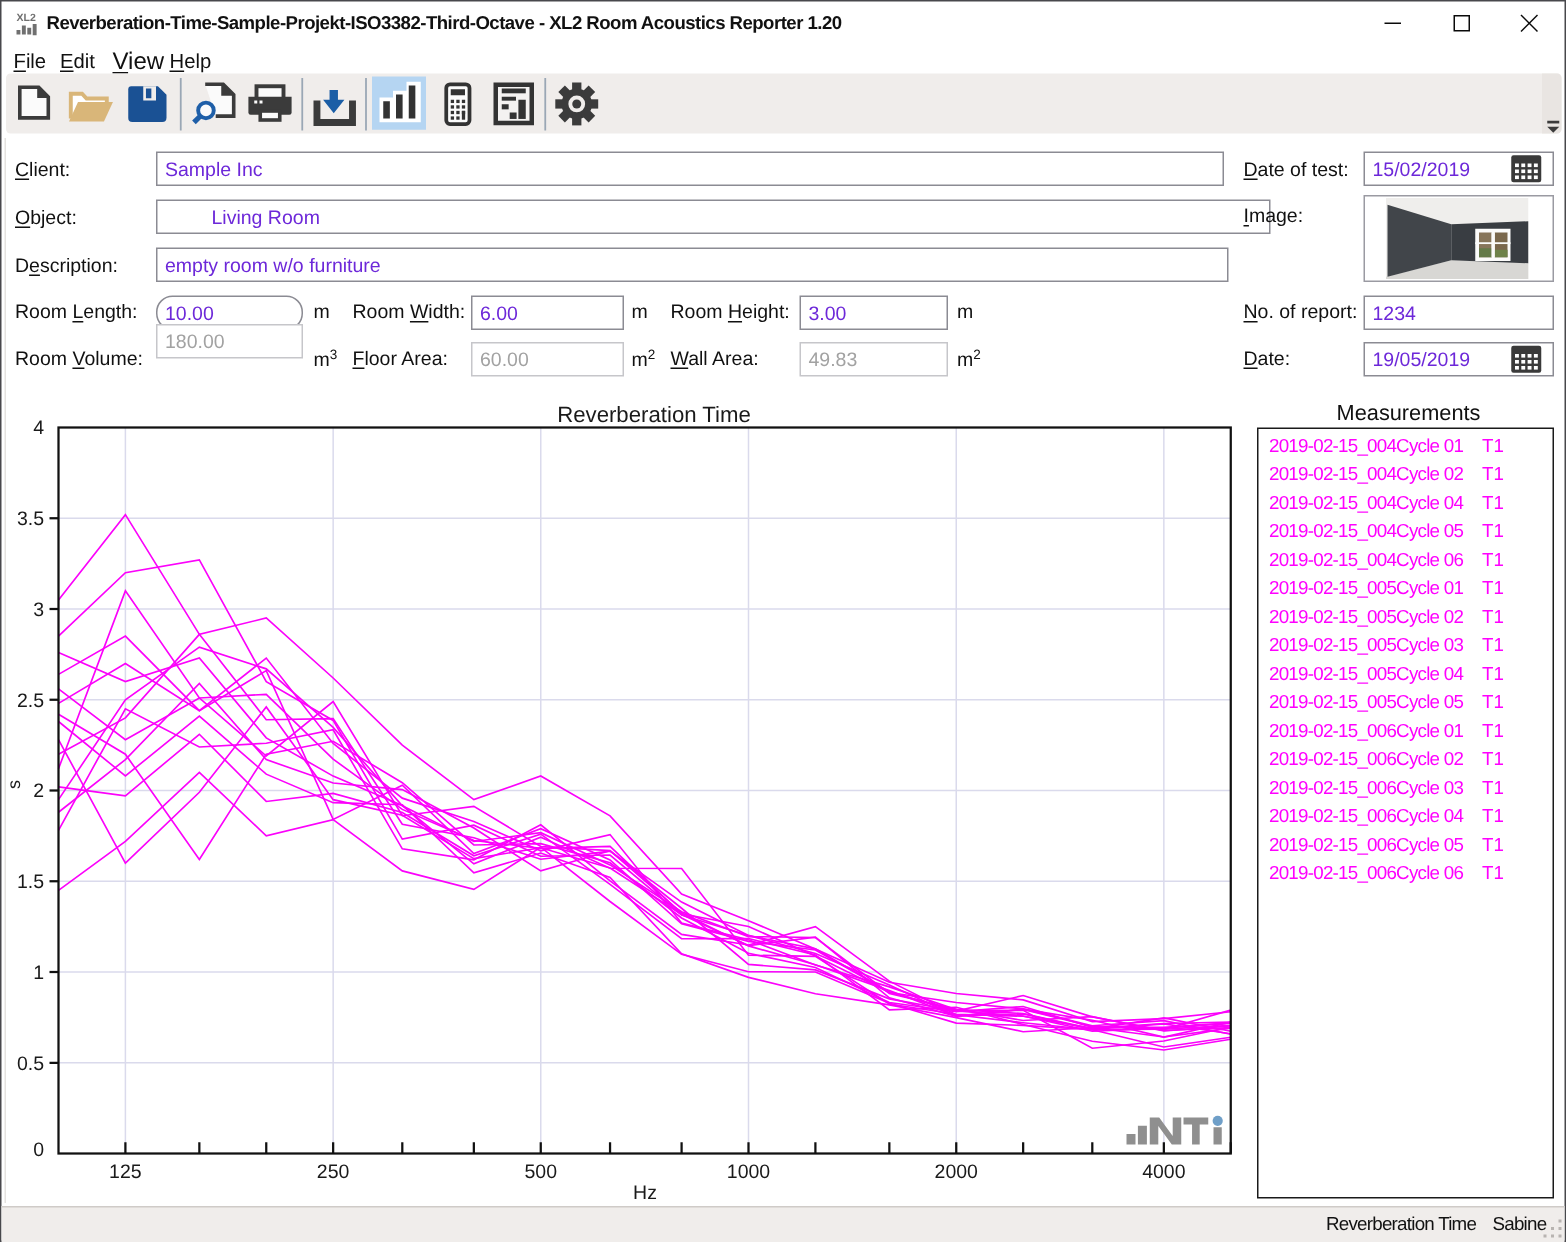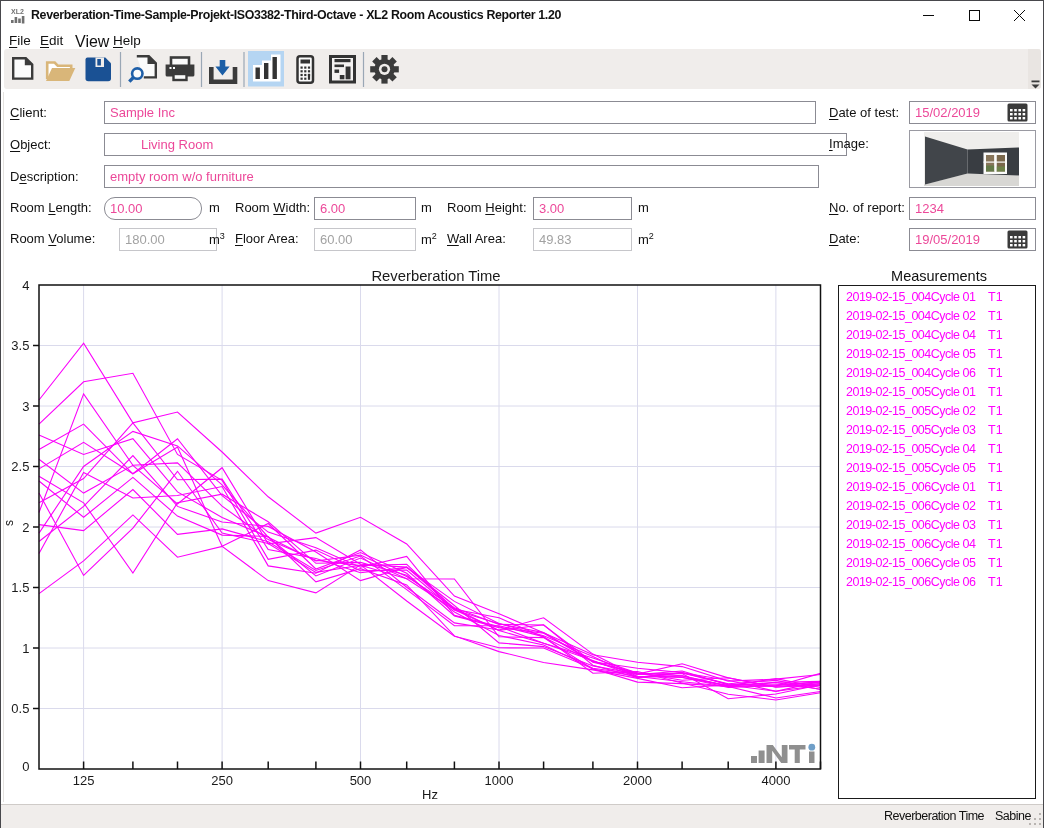--- a/index.html
+++ b/index.html
@@ -1,21 +1,21 @@
 <!DOCTYPE html>
 <html><head>
 <meta charset="utf-8">
 <style>
 html,body{margin:0;padding:0;}
 body{width:1044px;height:828px;position:relative;background:#fff;
   font-family:"Liberation Sans",sans-serif;overflow:hidden;}
 .win{position:absolute;left:0;top:0;width:1042px;height:826px;border:1px solid #48484c;background:#fff;}
 .abs{position:absolute;}
 .lbl{position:absolute;font-size:13px;color:#111;white-space:nowrap;}
-.fld{position:absolute;border:1px solid #8b8b93;background:#fff;font-size:13px;color:#ec4899;
+.fld{position:absolute;border:1px solid #8b8b93;background:#fff;font-size:13px;color:#6d28d9;
   line-height:21px;padding:0 0 0 5px;white-space:nowrap;}
 .fld.dis{border-color:#c6c6ca;color:#a2a2a2;}
 u{text-decoration:underline;text-underline-offset:2px;}
 .mrow{position:absolute;left:846px;width:190px;font-size:12.5px;color:#ff00ff;white-space:nowrap;letter-spacing:-0.5px;}
 .mrow b{position:absolute;left:142px;font-weight:normal;letter-spacing:0;}
 </style>
 </head>
 <body>
 <div class="win"></div>
 <div class="abs" style="left:3px;top:92px;width:1px;height:710px;background:#e4e2df;"></div>
@@ -142,21 +142,21 @@
 <div class="fld" style="left:104px;top:197px;width:91px;height:21px;border-radius:11px;">10.00</div>
 <div class="lbl" style="left:209px;top:200px;">m</div>
 <div class="lbl" style="left:235px;top:200px;">Room <u>W</u>idth:</div>
 <div class="fld" style="left:314px;top:197px;width:95px;height:21px;">6.00</div>
 <div class="lbl" style="left:421px;top:200px;">m</div>
 <div class="lbl" style="left:447px;top:200px;">Room <u>H</u>eight:</div>
 <div class="fld" style="left:533px;top:197px;width:92px;height:21px;">3.00</div>
 <div class="lbl" style="left:638px;top:200px;">m</div>
 
 <div class="lbl" style="left:10px;top:231px;">Room <u>V</u>olume:</div>
-<div class="fld dis" style="left:104px;top:228px;width:91px;height:21px;margin-left:15px;">180.00</div>
+<div class="fld dis" style="left:104px;top:216px;width:91px;height:21px;">180.00</div>
 <div class="lbl" style="left:209px;top:231px;">m<sup style="font-size:9px">3</sup></div>
 <div class="lbl" style="left:235px;top:231px;"><u>F</u>loor Area:</div>
 <div class="fld dis" style="left:314px;top:228px;width:95px;height:21px;">60.00</div>
 <div class="lbl" style="left:421px;top:231px;">m<sup style="font-size:9px">2</sup></div>
 <div class="lbl" style="left:447px;top:231px;"><u>W</u>all Area:</div>
 <div class="fld dis" style="left:533px;top:228px;width:92px;height:21px;">49.83</div>
 <div class="lbl" style="left:638px;top:231px;">m<sup style="font-size:9px">2</sup></div>
 
 <div class="lbl" style="left:829px;top:105px;"><u>D</u>ate of test:</div>
 <div class="fld" style="left:909px;top:101px;width:120px;height:21px;">15/02/2019</div>

